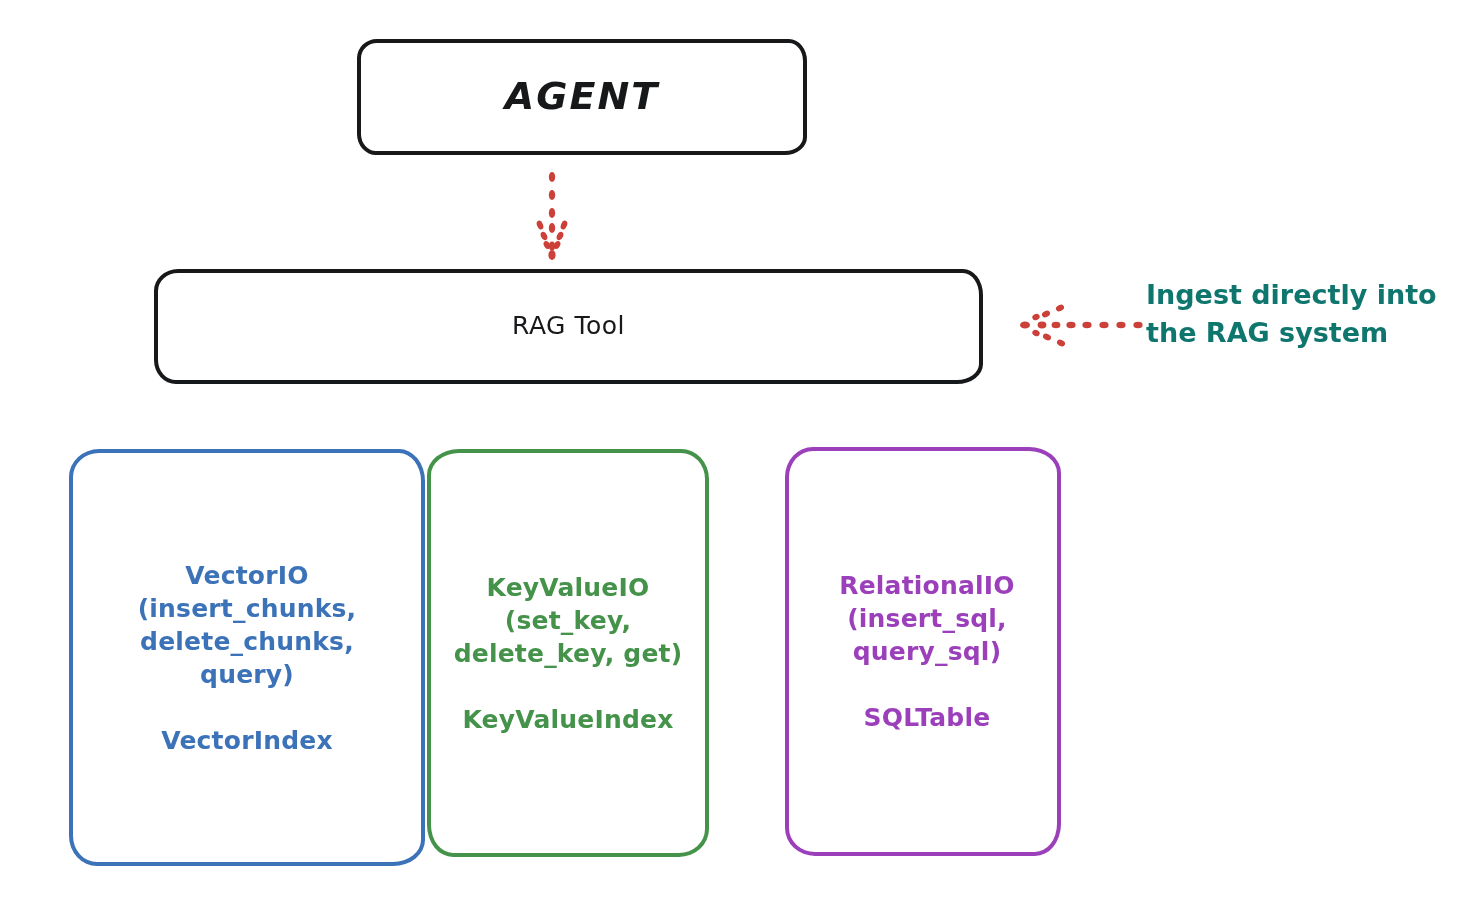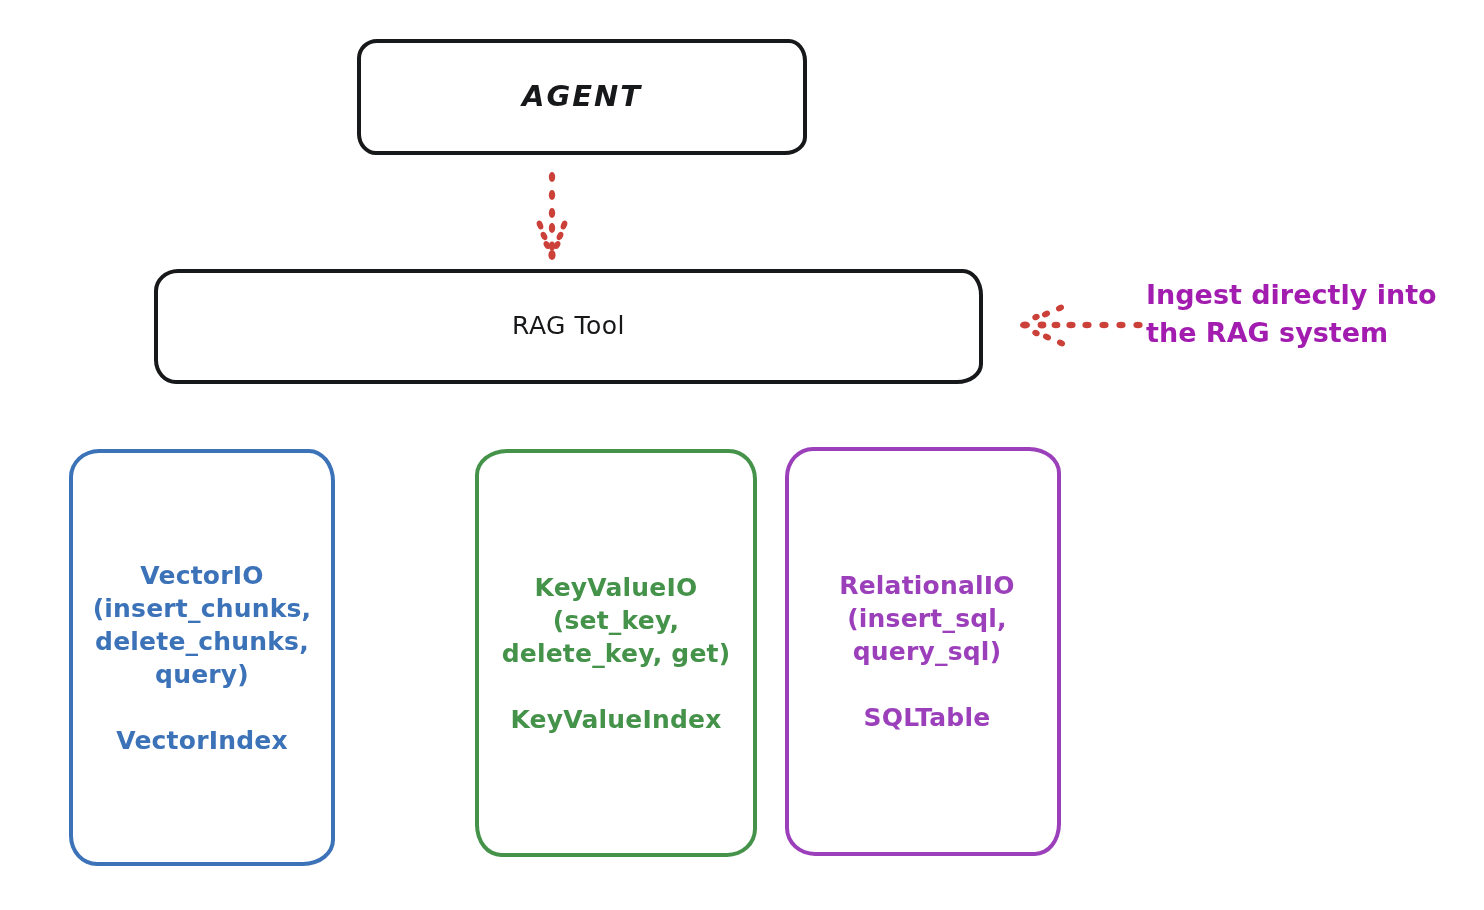--- a/index.html
+++ b/index.html
@@ -41,21 +41,21 @@
   
   #agent-node {
     left: 357px;  top: 39px;
     width: 450px; height: 116px;
     border-width: 4px;
     border-color: #17181a;
     border-radius: 20px 18px 22px 19px / 19px 22px 18px 21px;
   }
   #agent-node .label {
     color: #17181a;
-    font-size: 29px;
+    font-size: 38px;
     font-style: italic;
     font-weight: 600;
     letter-spacing: 2.0px;
   }
 
   #ragtool-node {
     left: 154px; top: 269px;
     width: 829px; height: 115px;
     border-width: 4px;
     border-color: #17181a;
@@ -70,21 +70,21 @@
 
   
   .leaf .label {
     font-size: 25px;
     font-weight: 600;
     line-height: 1.32;
   }
 
   #vectorio-node {
     left: 69px; top: 449px;
-    width: 266px; height: 417px;
+    width: 356px; height: 417px;
     border-width: 4px;
     border-radius: 30px 26px 32px 28px / 28px 32px 26px 30px;
   }
   #keyvalueio-node {
     left: 427px; top: 449px;
     width: 282px; height: 408px;
     border-width: 4px;
     border-radius: 32px 28px 30px 26px / 26px 30px 28px 32px;
   }
   #relationalio-node {
@@ -158,33 +158,33 @@
       <ellipse cx="9" cy="29" rx="5.0" ry="3.6"></ellipse>
       <ellipse cx="30" cy="18" rx="4.2" ry="3.0" transform="rotate(-24 30 18)"></ellipse>
       <ellipse cx="44" cy="12" rx="4.2" ry="3.0" transform="rotate(-24 44 12)"></ellipse>
       <ellipse cx="20" cy="21" rx="3.8" ry="3.0" transform="rotate(-28 20 21)"></ellipse>
       <ellipse cx="20" cy="37" rx="3.8" ry="3.0" transform="rotate(28 20 37)"></ellipse>
       <ellipse cx="31" cy="41" rx="4.2" ry="3.0" transform="rotate(24 31 41)"></ellipse>
       <ellipse cx="45" cy="47" rx="4.2" ry="3.0" transform="rotate(24 45 47)"></ellipse>
     </g>
   </svg>
 
-  <div id="ingest-annotation" style="color: #a21caf;">Ingest directly into
+  <div id="ingest-annotation" style="color: #0f766e;">Ingest directly into
 the RAG system</div>
 
   <div class="node sketch leaf" id="vectorio-node" style="border-color: rgb(59, 114, 184);">
     <span class="label" style="color: rgb(59, 114, 184);">VectorIO
 (insert_chunks,
 delete_chunks,
 query)
 
 VectorIndex</span>
   </div>
 
-  <div class="node sketch leaf" id="keyvalueio-node" style="border-color: rgb(69, 147, 74); margin-left: 48px;">
+  <div class="node sketch leaf" id="keyvalueio-node" style="border-color: rgb(69, 147, 74);">
     <span class="label" style="color: rgb(69, 147, 74);">KeyValueIO
 (set_key,
 delete_key, get)
 
 KeyValueIndex</span>
   </div>
 
   <div class="node sketch leaf" id="relationalio-node" style="border-color: rgb(155, 63, 187);">
     <span class="label" style="color: rgb(155, 63, 187);">RelationalIO
 (insert_sql,

